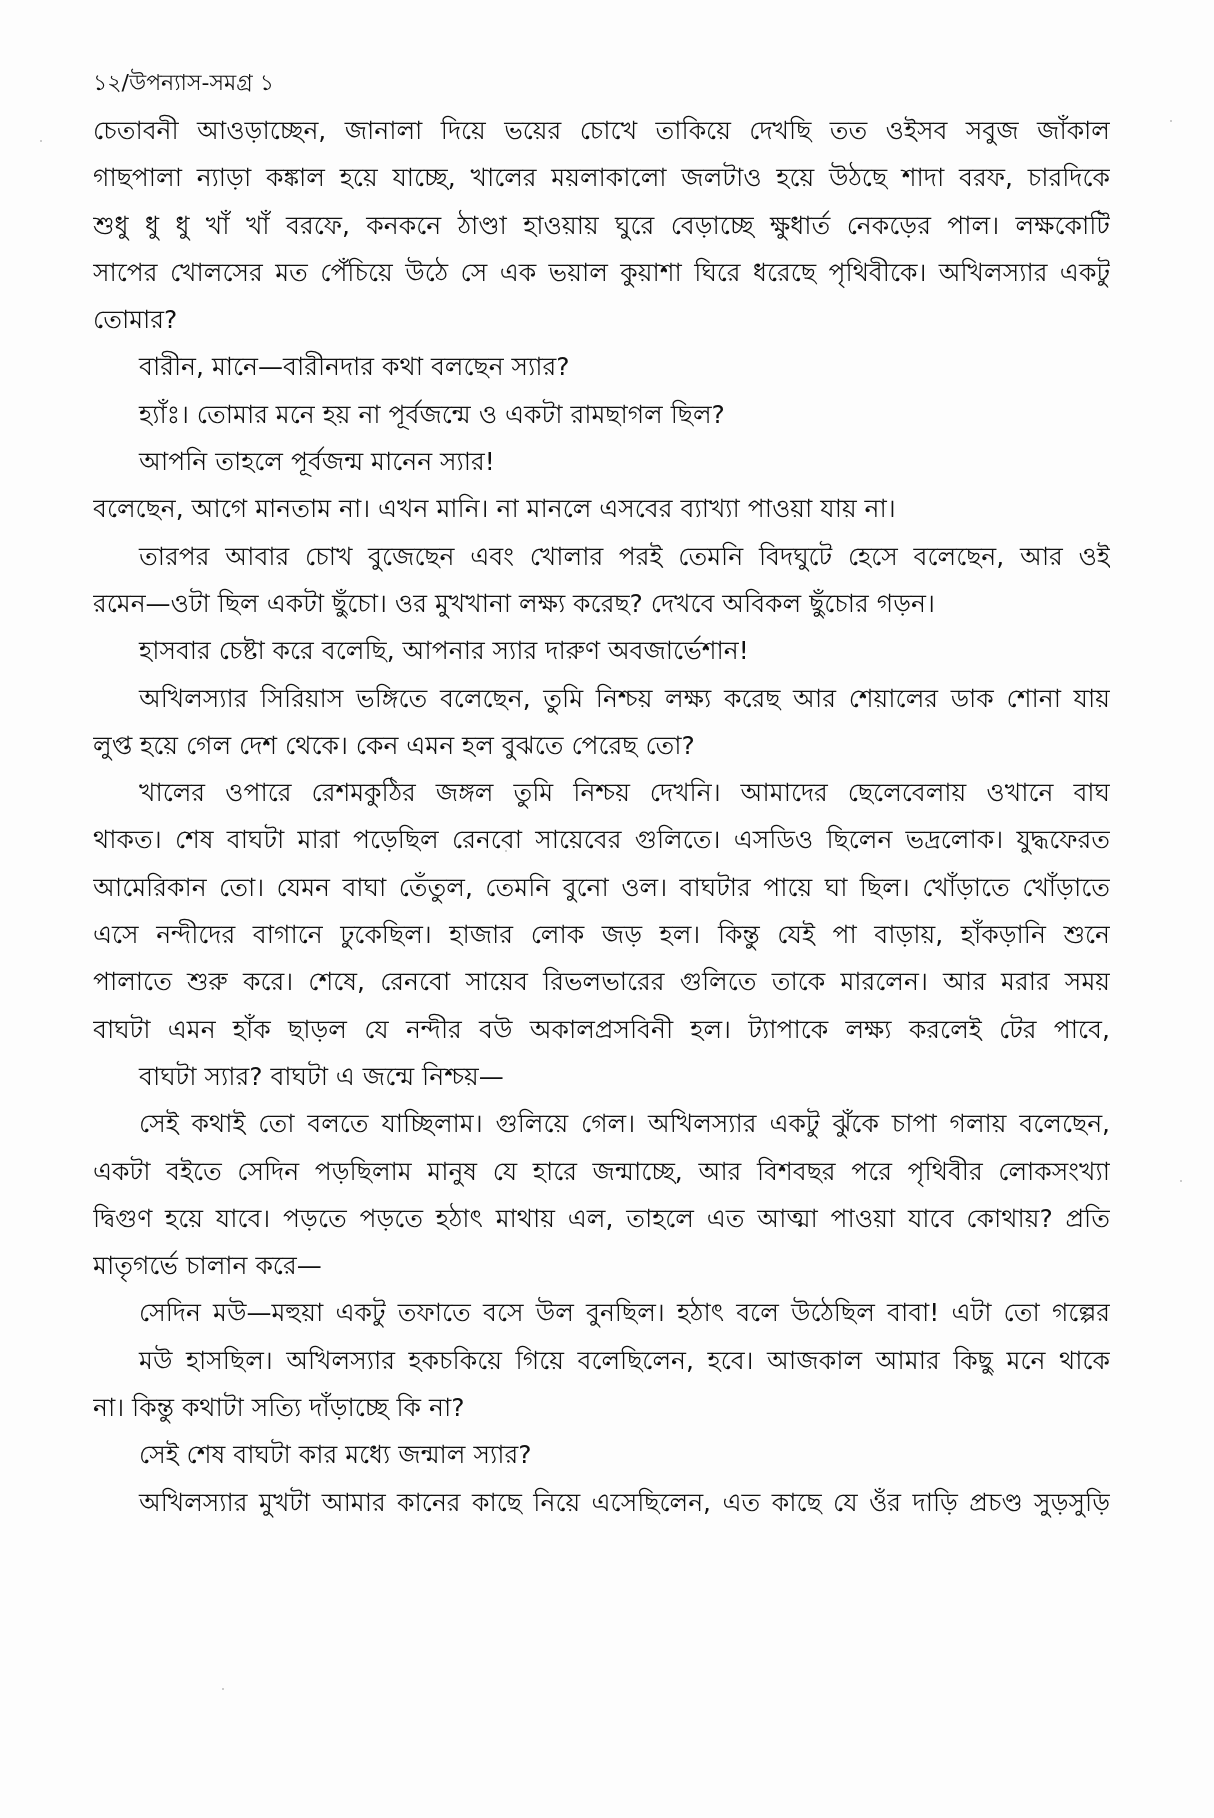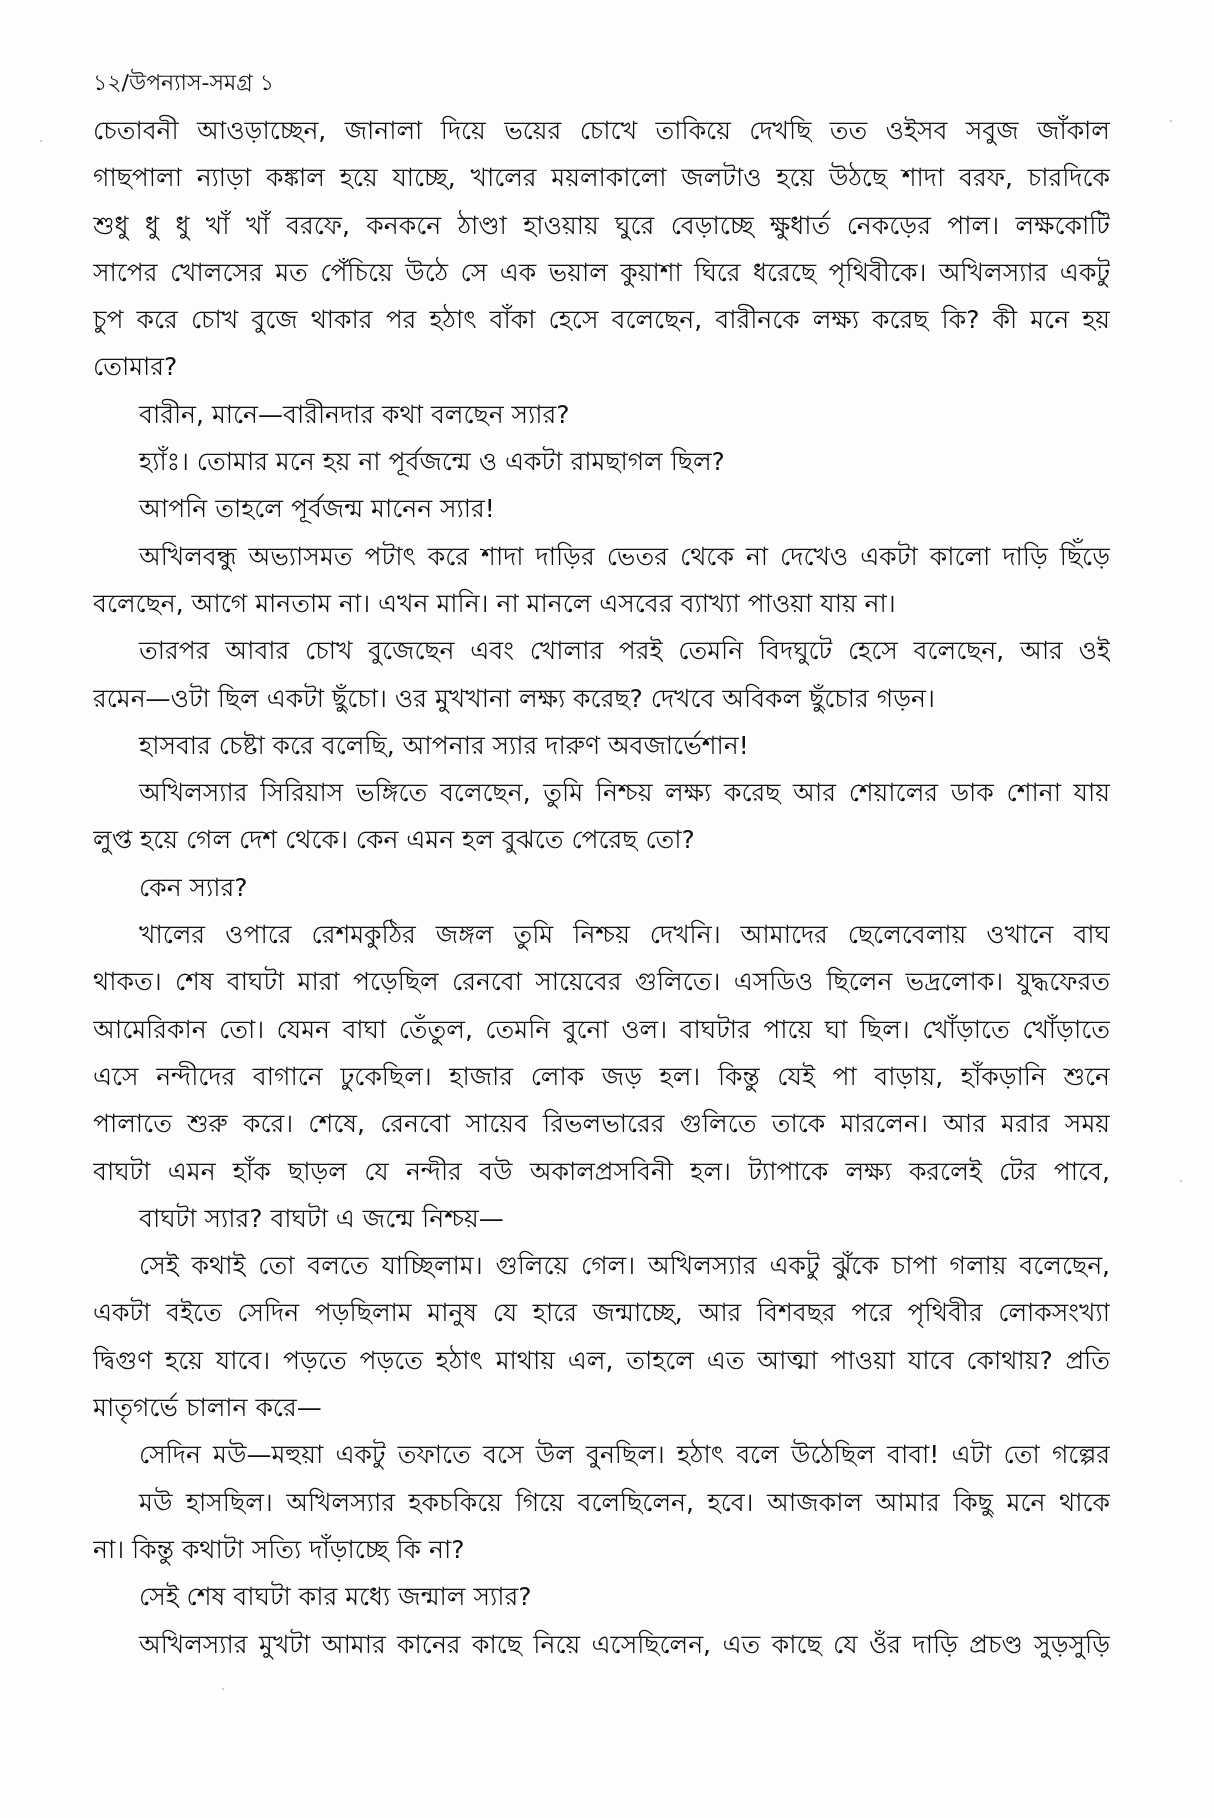--- a/index.html
+++ b/index.html
@@ -16,33 +16,30 @@
 </head>
 <body>
 
 <div class="page">
   <div class="header">১২/উপন্যাস-সমগ্র ১</div>
   <div class="body" id="body">
       <div class="line full">চেতাবনী আওড়াচ্ছেন, জানালা দিয়ে ভয়ের চোখে তাকিয়ে দেখছি তত ওইসব সবুজ জাঁকাল</div>
       <div class="line full">গাছপালা ন্যাড়া কঙ্কাল হয়ে যাচ্ছে, খালের ময়লাকালো জলটাও হয়ে উঠছে শাদা বরফ, চারদিকে</div>
       <div class="line full">শুধু ধু ধু খাঁ খাঁ বরফে, কনকনে ঠাণ্ডা হাওয়ায় ঘুরে বেড়াচ্ছে ক্ষুধার্ত নেকড়ের পাল। লক্ষকোটি</div>
       <div class="line full">সাপের খোলসের মত পেঁচিয়ে উঠে সে এক ভয়াল কুয়াশা ঘিরে ধরেছে পৃথিবীকে। অখিলস্যার একটু</div>
-      <div class="line full">চুপ করে চোখ বুজে থাকার পর হঠাৎ বাঁকা হেসে বলেছেন, বারীনকে লক্ষ্য করেছ কি? কী মনে হয়</div>
       <div class="line">তোমার?</div>
       <div class="line indent">বারীন, মানে—বারীনদার কথা বলছেন স্যার?</div>
       <div class="line indent">হ্যাঁঃ। তোমার মনে হয় না পূর্বজন্মে ও একটা রামছাগল ছিল?</div>
       <div class="line indent">আপনি তাহলে পূর্বজন্ম মানেন স্যার!</div>
-      <div class="line full indent">অখিলবন্ধু অভ্যাসমত পটাৎ করে শাদা দাড়ির ভেতর থেকে না দেখেও একটা কালো দাড়ি ছিঁড়ে</div>
       <div class="line">বলেছেন, আগে মানতাম না। এখন মানি। না মানলে এসবের ব্যাখ্যা পাওয়া যায় না।</div>
       <div class="line full indent">তারপর আবার চোখ বুজেছেন এবং খোলার পরই তেমনি বিদঘুটে হেসে বলেছেন, আর ওই</div>
       <div class="line">রমেন—ওটা ছিল একটা ছুঁচো। ওর মুখখানা লক্ষ্য করেছ? দেখবে অবিকল ছুঁচোর গড়ন।</div>
       <div class="line indent">হাসবার চেষ্টা করে বলেছি, আপনার স্যার দারুণ অবজার্ভেশান!</div>
       <div class="line full indent">অখিলস্যার সিরিয়াস ভঙ্গিতে বলেছেন, তুমি নিশ্চয় লক্ষ্য করেছ আর শেয়ালের ডাক শোনা যায়</div>
       <div class="line">লুপ্ত হয়ে গেল দেশ থেকে। কেন এমন হল বুঝতে পেরেছ তো?</div>
-      <div class="line indent">কেন স্যার?</div>
       <div class="line full indent">খালের ওপারে রেশমকুঠির জঙ্গল তুমি নিশ্চয় দেখনি। আমাদের ছেলেবেলায় ওখানে বাঘ</div>
       <div class="line full">থাকত। শেষ বাঘটা মারা পড়েছিল রেনবো সায়েবের গুলিতে। এসডিও ছিলেন ভদ্রলোক। যুদ্ধফেরত</div>
       <div class="line full">আমেরিকান তো। যেমন বাঘা তেঁতুল, তেমনি বুনো ওল। বাঘটার পায়ে ঘা ছিল। খোঁড়াতে খোঁড়াতে</div>
       <div class="line full">এসে নন্দীদের বাগানে ঢুকেছিল। হাজার লোক জড় হল। কিন্তু যেই পা বাড়ায়, হাঁকড়ানি শুনে</div>
       <div class="line full">পালাতে শুরু করে। শেষে, রেনবো সায়েব রিভলভারের গুলিতে তাকে মারলেন। আর মরার সময়</div>
       <div class="line full">বাঘটা এমন হাঁক ছাড়ল যে নন্দীর বউ অকালপ্রসবিনী হল। ট্যাপাকে লক্ষ্য করলেই টের পাবে,</div>
       <div class="line indent">বাঘটা স্যার? বাঘটা এ জন্মে নিশ্চয়—</div>
       <div class="line full indent">সেই কথাই তো বলতে যাচ্ছিলাম। গুলিয়ে গেল। অখিলস্যার একটু ঝুঁকে চাপা গলায় বলেছেন,</div>
       <div class="line full">একটা বইতে সেদিন পড়ছিলাম মানুষ যে হারে জন্মাচ্ছে, আর বিশবছর পরে পৃথিবীর লোকসংখ্যা</div>
       <div class="line full">দ্বিগুণ হয়ে যাবে। পড়তে পড়তে হঠাৎ মাথায় এল, তাহলে এত আত্মা পাওয়া যাবে কোথায়? প্রতি</div>

